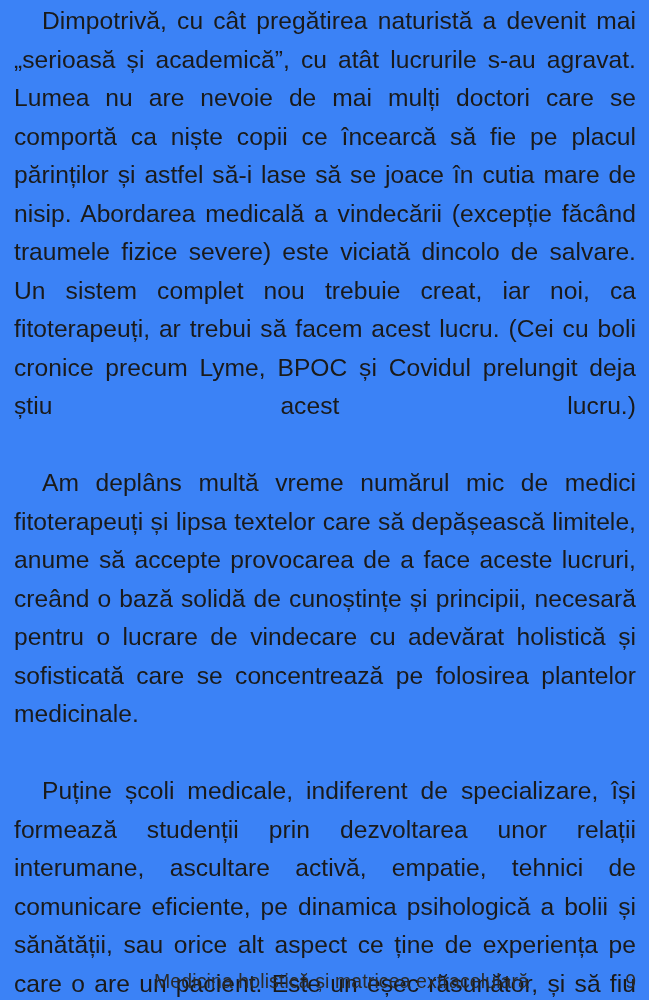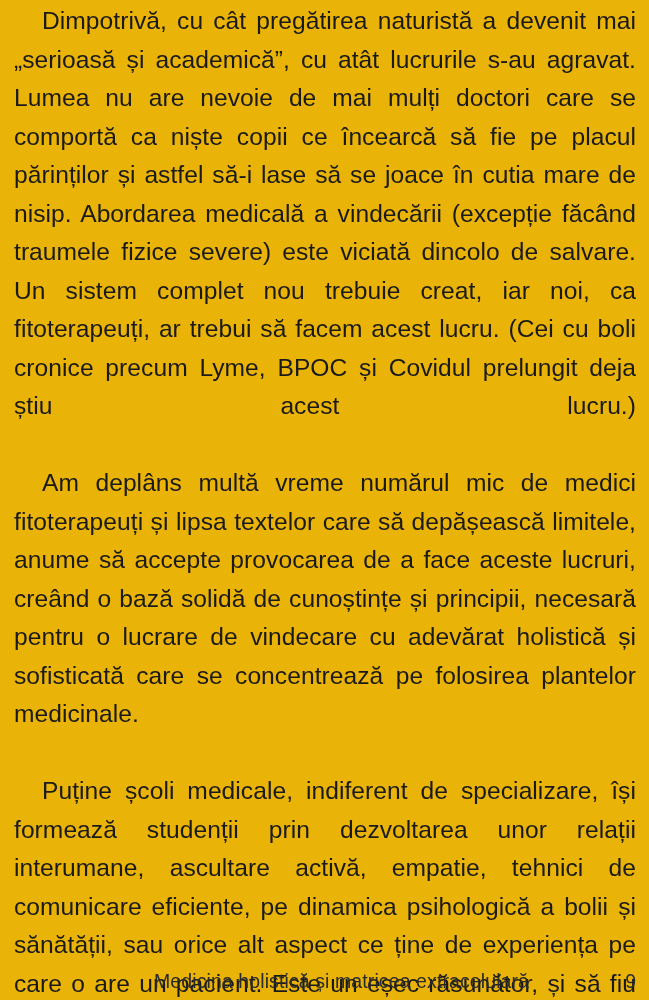--- a/index.html
+++ b/index.html
@@ -16,21 +16,21 @@
     color: #1a1a1a;
     -webkit-font-smoothing: antialiased;
   }
 
   #page {
     position: absolute;
     left: 0;
     top: 0;
     width: 649px;
     height: 1000px;
-    background: #eab308;
+    background: #3b82f6;
   }
 
   #text-block {
     position: absolute;
     left: 14px;
     top: 2px;
     width: 622px;
   }
 
   .para {

